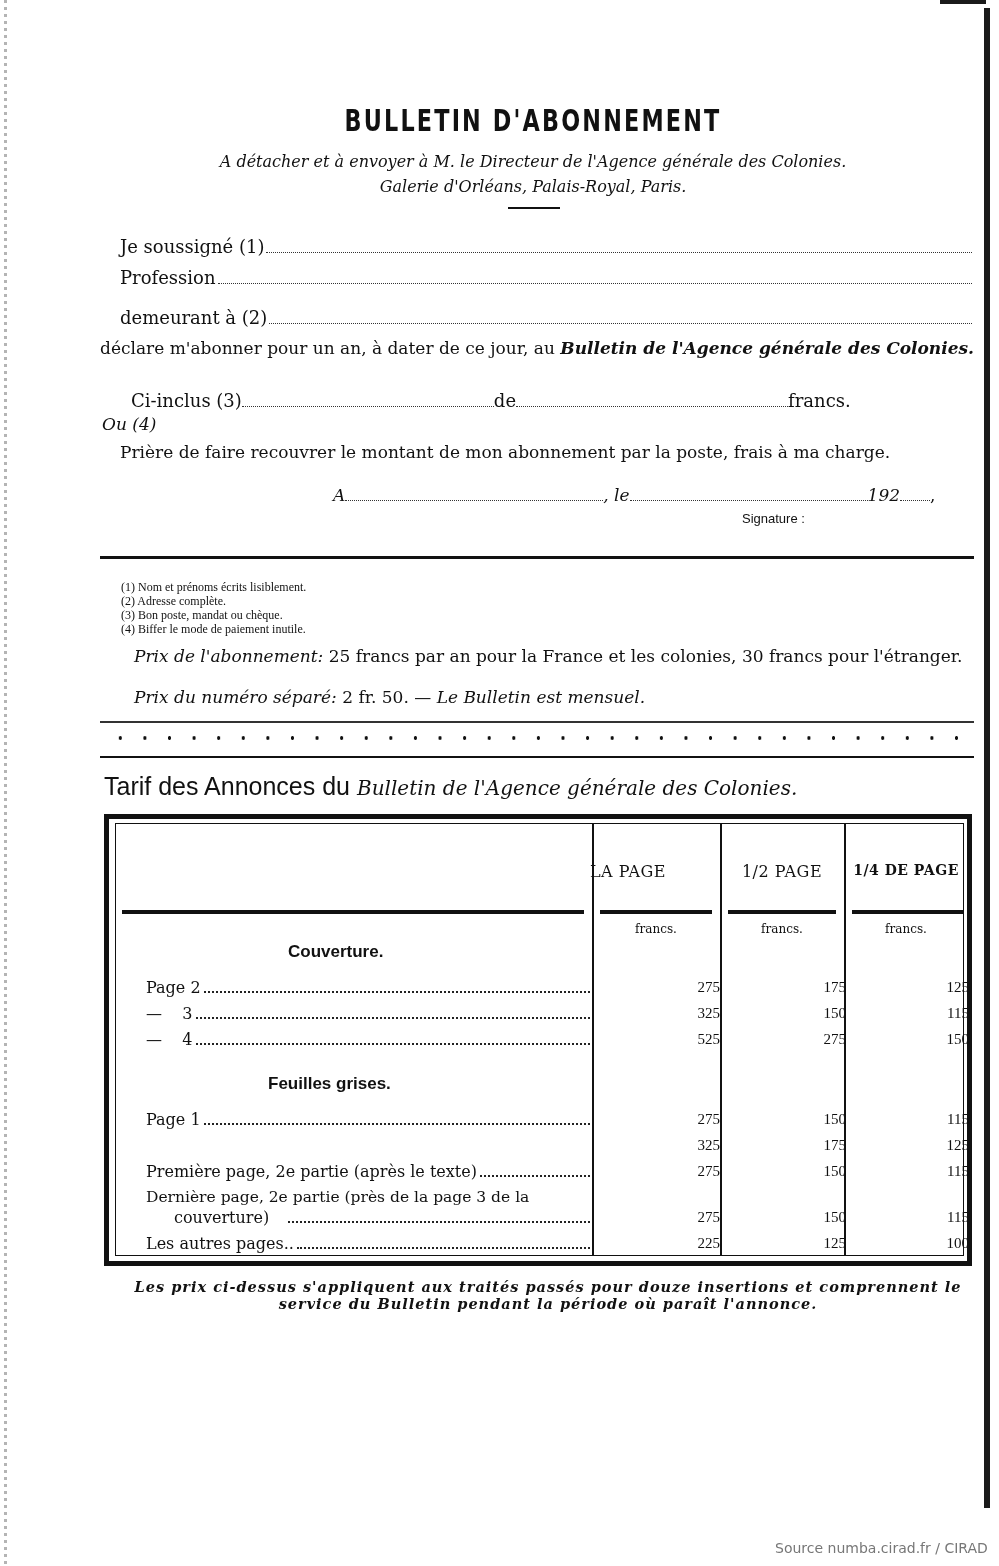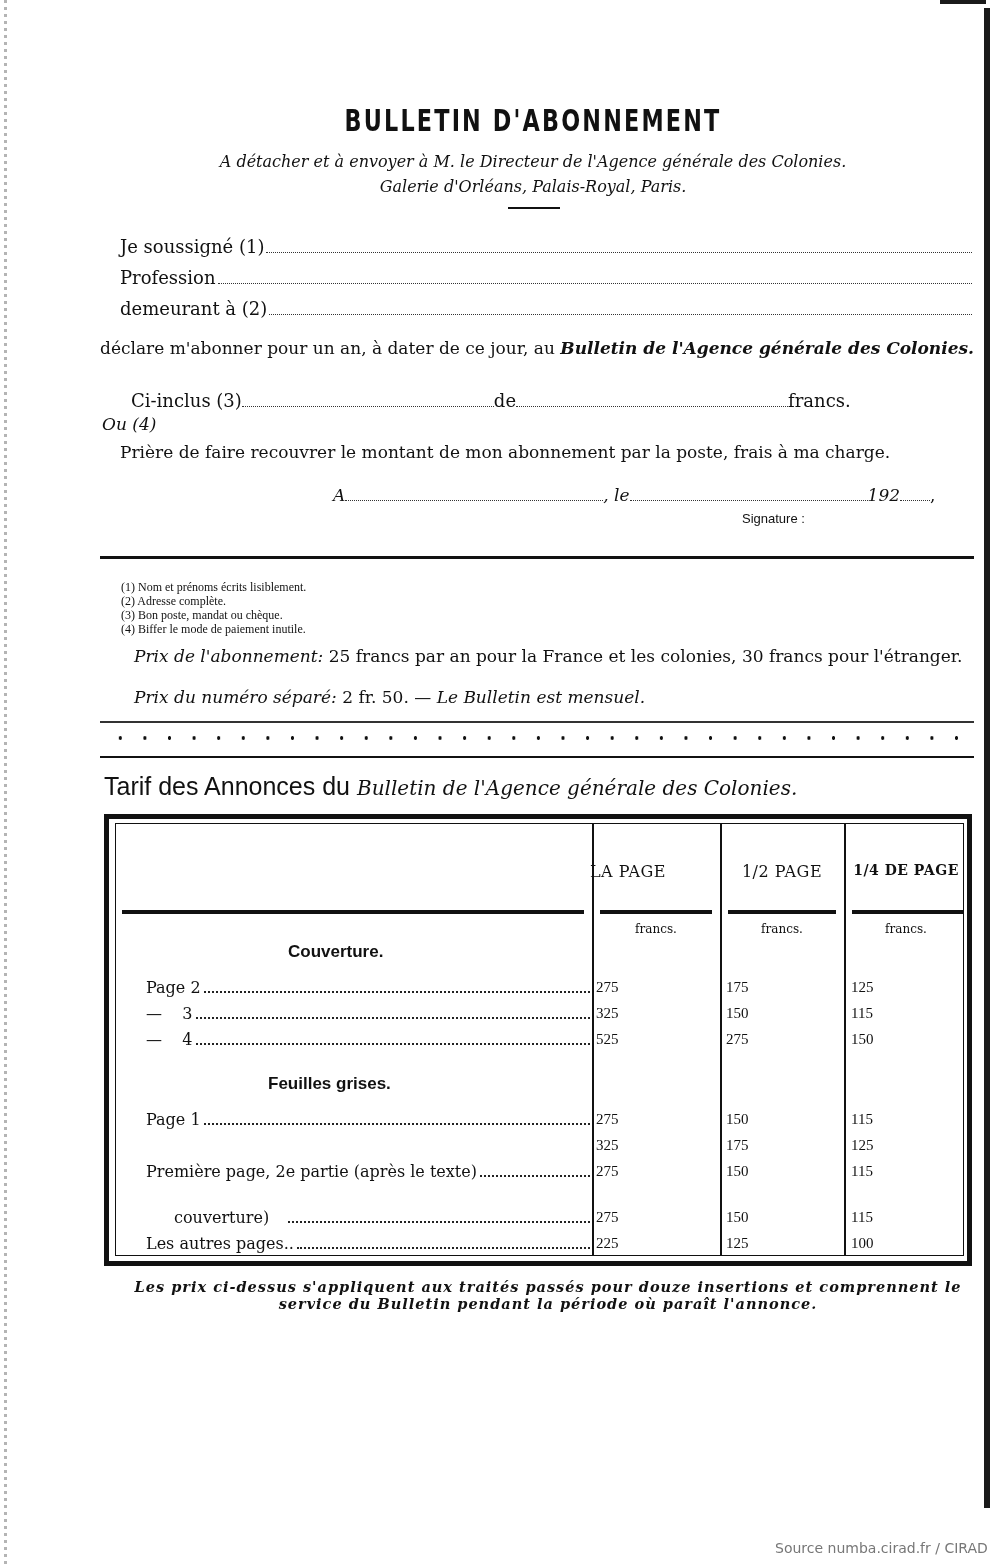--- a/index.html
+++ b/index.html
@@ -66,21 +66,21 @@
     .vline { position: absolute; top: 0; bottom: 0; width: 1.5px; background: #111; }
     .hthick { position: absolute; top: 86px; height: 4px; background: #111; }
     .th { position: absolute; top: 38px; font-size: 16px; text-align: center; letter-spacing: 0.5px; }
     .th.des { letter-spacing: 2px; }
     .unit { position: absolute; top: 98px; font-size: 12px; text-align: center; }
     .section-h { position: absolute; font-family: "Liberation Sans", sans-serif; font-weight: bold; font-size: 17px; }
     .row-label {
       position: absolute; left: 30px; width: 444px; font-size: 16px; display: flex; align-items: baseline;
     }
     .row-label .lead { flex: 1; border-bottom: 2px dotted #222; margin-left: 3px; height: 12px; }
-    .num { position: absolute; font-size: 15px; text-align: left; font-family: "Liberation Serif", serif; }
+    .num { position: absolute; font-size: 15px; text-align: right; font-family: "Liberation Serif", serif; }
     .c1 { left: 480px; width: 124px; }
     .c2 { left: 610px; width: 120px; }
     .c3 { left: 735px; width: 118px; }
 
     .footer-note {
       left: 110px; width: 876px; top: 1278px; text-align: center;
       font-style: italic; font-weight: bold; font-size: 14.5px; line-height: 17px; letter-spacing: 1px;
       font-family: "DejaVu Serif", serif; white-space: normal;
     }
     .source { left: 775px; top: 1540px; font-family: "DejaVu Sans", sans-serif; font-size: 14px; color: #777777; }
@@ -99,21 +99,21 @@
 <div class="abs rule-short"></div>
 
 <div class="abs field-line" style="top:236px; width:852px;">
   <span>Je soussigné (1)</span>
   <span class="dots"></span>
 </div>
 <div class="abs field-line" style="top:267px; width:852px;">
   <span>Profession</span>
   <span class="dots"></span>
 </div>
-<div class="abs field-line" style="top:298px; width:852px;">
+<div class="abs field-line" style="top:307px; width:852px;">
   <span>demeurant à (2)</span>
   <span class="dots"></span>
 </div>
 
 <div class="abs para" style="top:337px;">
   <span>déclare m'abonner pour un an, à dater de ce jour, au </span><span class="bi">Bulletin de l'Agence générale des Colonies.</span>
 </div>
 
 <div class="abs" style="left:131px; top:390px; font-size:18px;">
   <span>Ci-inclus (3)</span><span class="inline-field" style="width:252px;"></span><span>de</span><span class="inline-field" style="width:272px;"></span><span>francs.</span>
@@ -208,20 +208,23 @@
     <div class="num c3" style="top:313px;">125</div>
 
     <div class="row-label" style="top:338px;">
         <span>Première page, 2e partie (après le texte)</span>
         <span class="lead"></span>
       </div>
     <div class="num c1" style="top:339px;">275</div>
     <div class="num c2" style="top:339px;">150</div>
     <div class="num c3" style="top:339px;">115</div>
 
+    <div class="row-label" style="top:364px; font-size:15.5px;">
+        <span>Dernière page, 2e partie (près de la page 3 de la</span>
+      </div>
     <div class="row-label" style="top:384px; left:58px; width:416px;gap:16px;">
         <span>couverture)</span>
         <span class="lead"></span>
       </div>
     <div class="num c1" style="top:385px;">275</div>
     <div class="num c2" style="top:385px;">150</div>
     <div class="num c3" style="top:385px;">115</div>
 
     <div class="row-label" style="top:410px;">
         <span>Les autres pages..</span>

